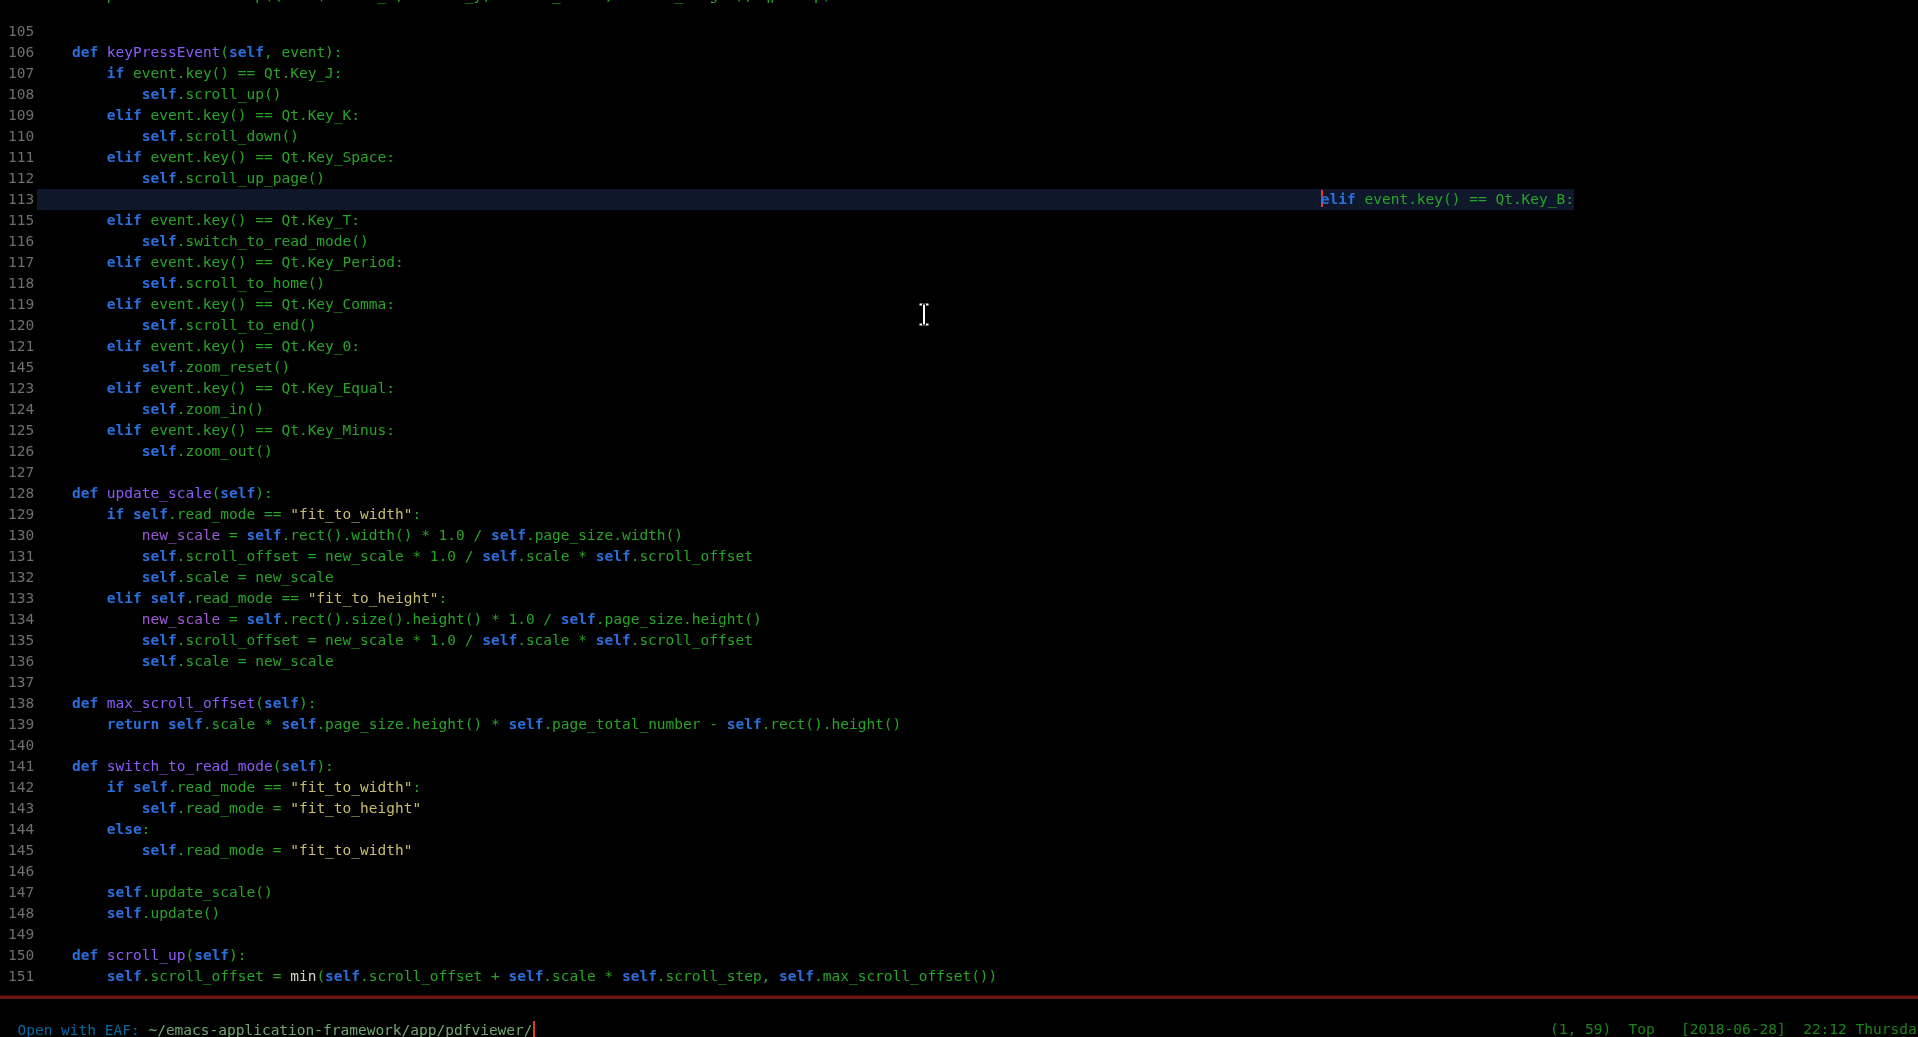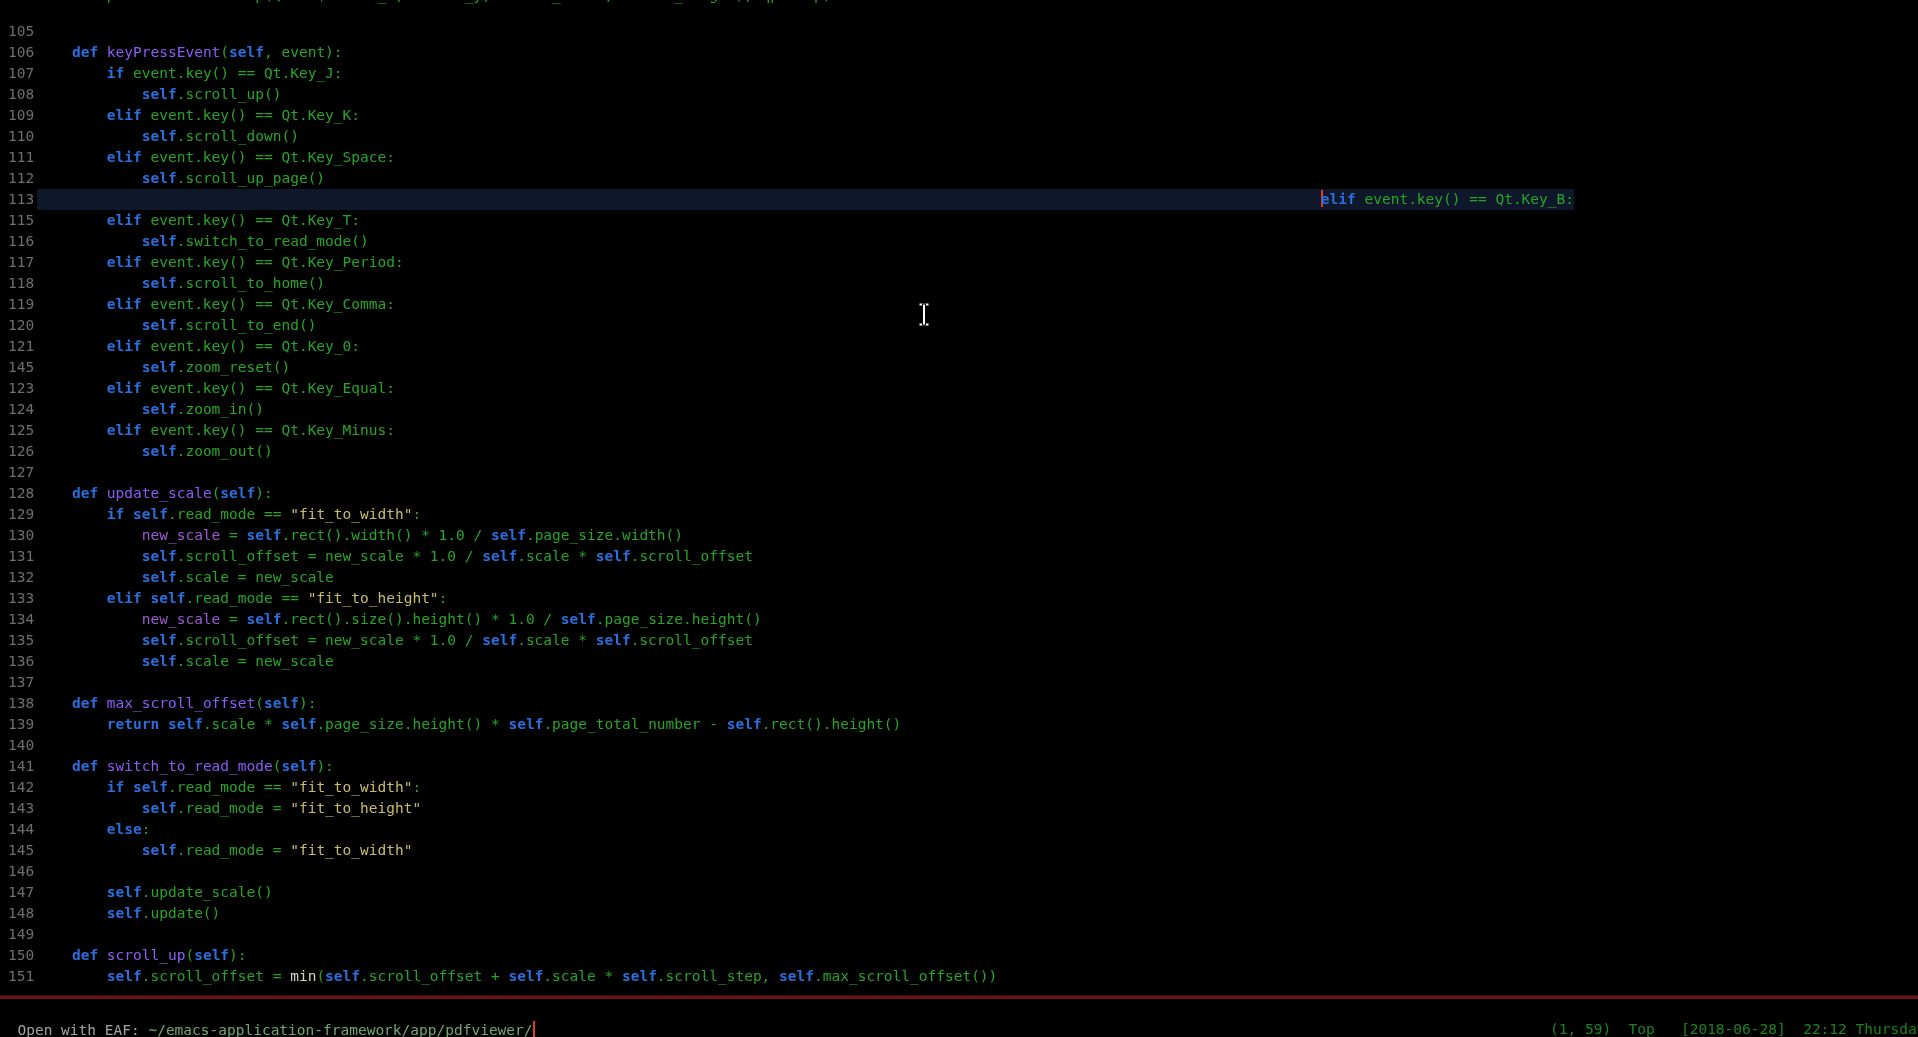--- a/index.html
+++ b/index.html
@@ -31,21 +31,21 @@
     vertical-align:text-bottom;
   }
   #modeline{
     position:absolute;top:995px;left:0;width:1918px;height:4px;
     background:#6a1515;border-top:1px solid #3a0a0a;box-sizing:border-box;
   }
   #minibuffer{
     position:absolute;top:999px;left:0;width:1918px;height:21px;
     white-space:pre;
   }
-  #mb-prompt{color:#a3a3a3;}
+  #mb-prompt{color:#0369a1;}
   #mb-input{color:#71a871;}
   #status-info{
     position:absolute;top:1019px;left:1550px;height:21px;
     color:#1d841d;white-space:pre;
   }
   #mouse-cursor{position:absolute;left:918px;top:302px;width:12px;height:25px;}
 </style>
 </head>
 <body>
 

